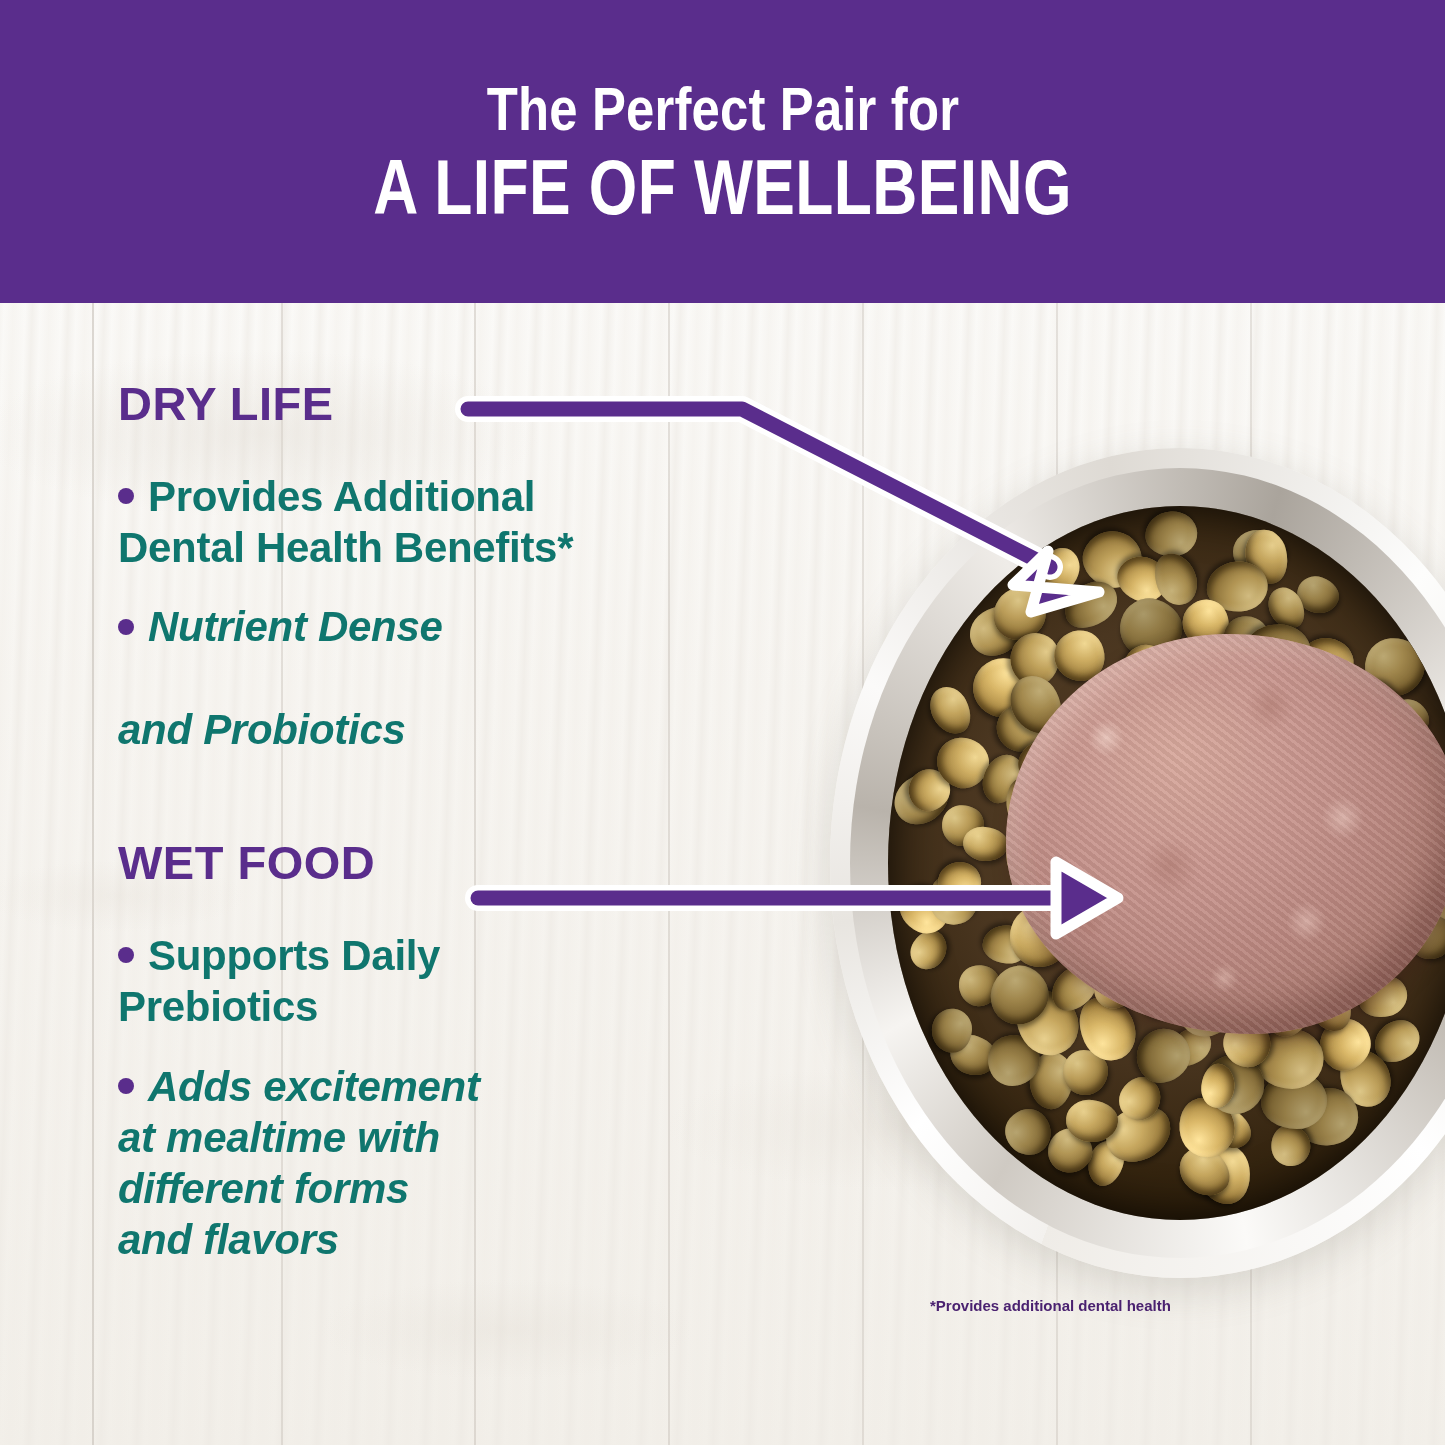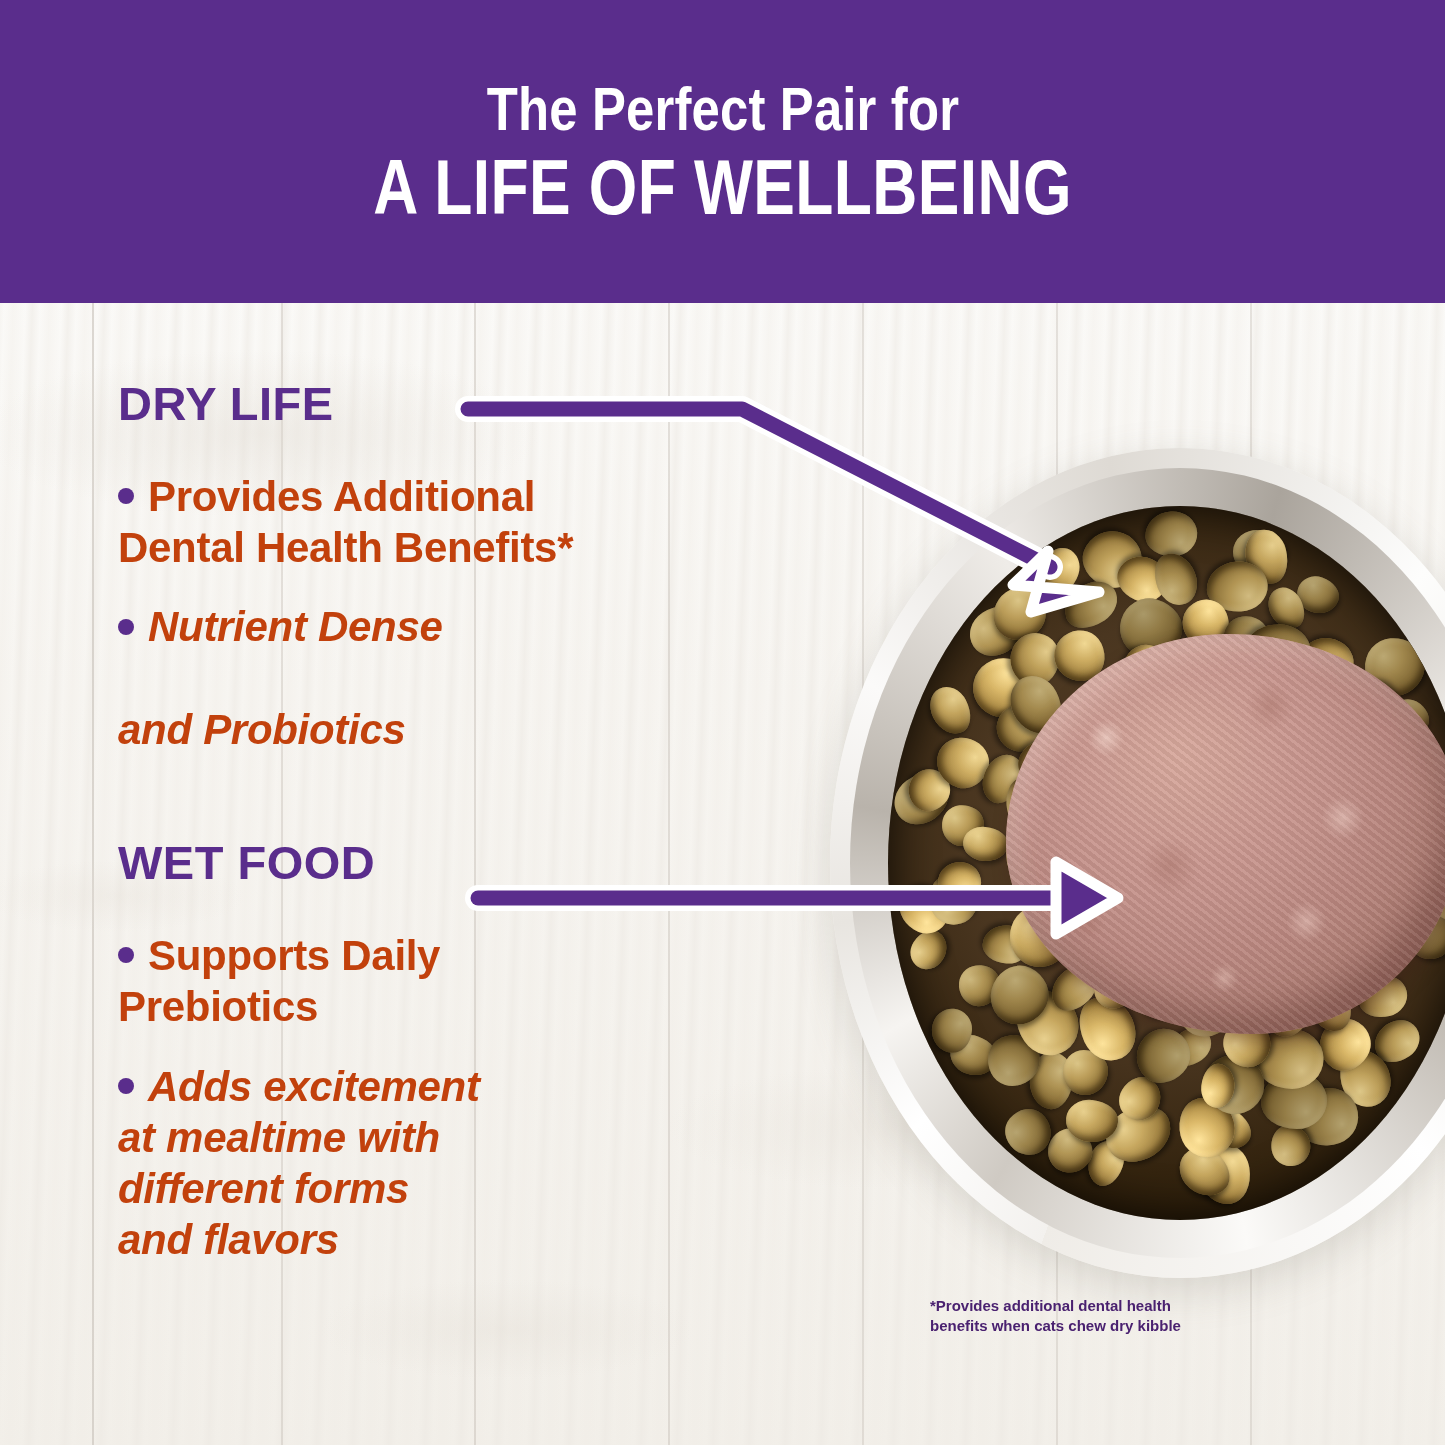--- a/index.html
+++ b/index.html
@@ -177,21 +177,21 @@
     width:660px; z-index:6;
     color:#5A2D8C;
   }
   .sec-head{
     font-size:47px; font-weight:bold; letter-spacing:.5px;
     color:#5A2D8C; line-height:1;
   }
   .bullets{ list-style:none; }
   .bullets li{
     font-size:42px; line-height:1.22; font-weight:600;
-    color:#c2410c; letter-spacing:-.3px;
+    color:#0f766e; letter-spacing:-.3px;
   }
   .bullets li + li { margin-top:28px;font-style:italic; }
   .bullets li .dot{
     display:inline-block; width:16px; height:16px;
     border-radius:50%; background:#5A2D8C;
     vertical-align:.16em; margin-right:14px;
   }
   .dry-head{ margin-bottom:44px; }
   .dry-list{ margin-bottom:0; }
   .wet-head{ margin-top:84px; margin-bottom:44px; }
@@ -386,16 +386,15 @@
         <span class="dot"></span><span>Adds excitement</span><br>
         <span>at mealtime with</span><br>
         <span>different forms</span><br>
         <span>and flavors</span>
       </li>
     </ul>
   </div>
 
   <div class="footnote">
     <div>*Provides additional dental health</div>
-    <div>benefits when cats chew dry kibble</div>
   </div>
 
 </div>
 
 </body></html>

